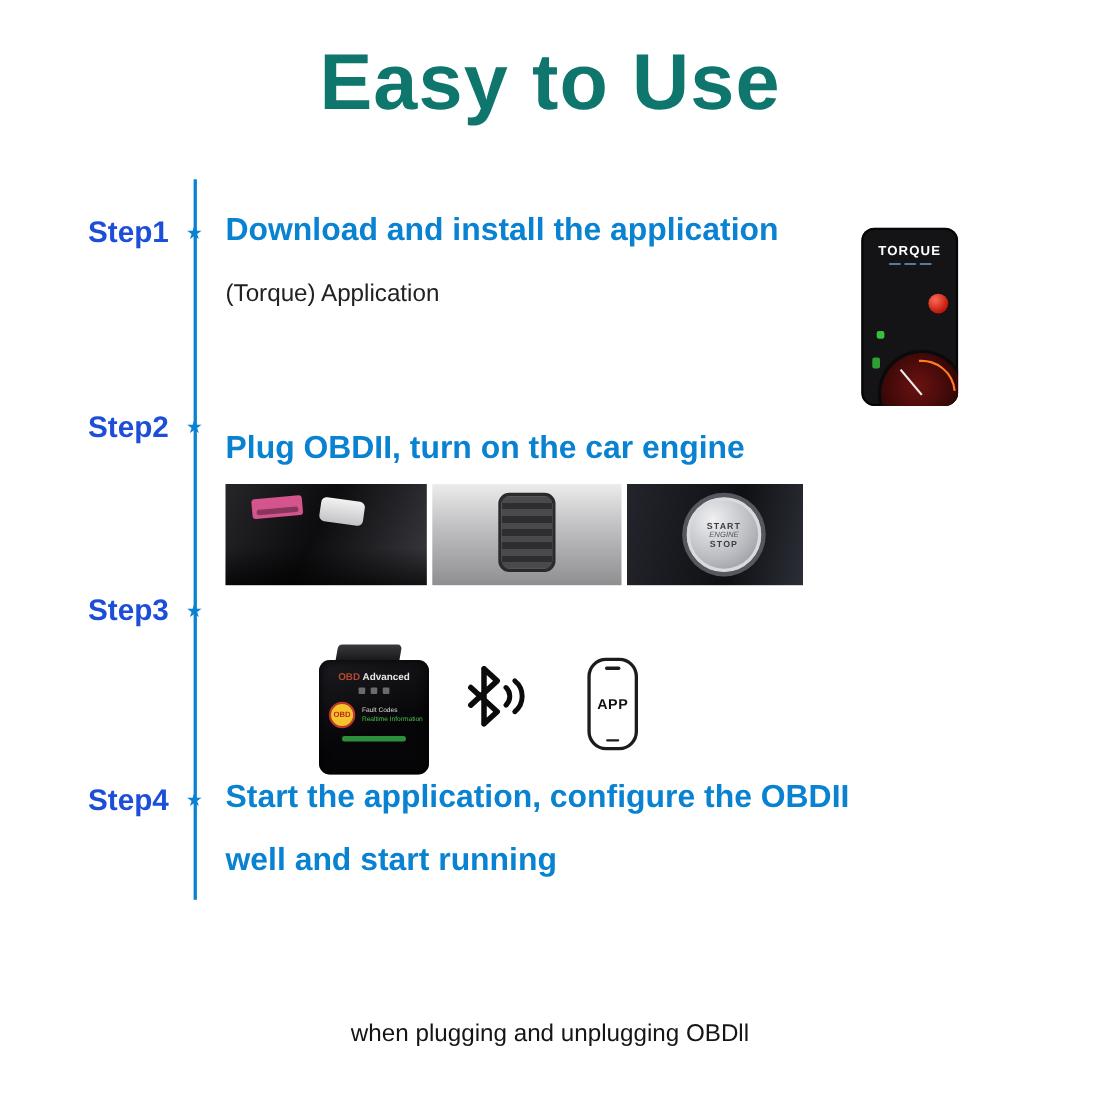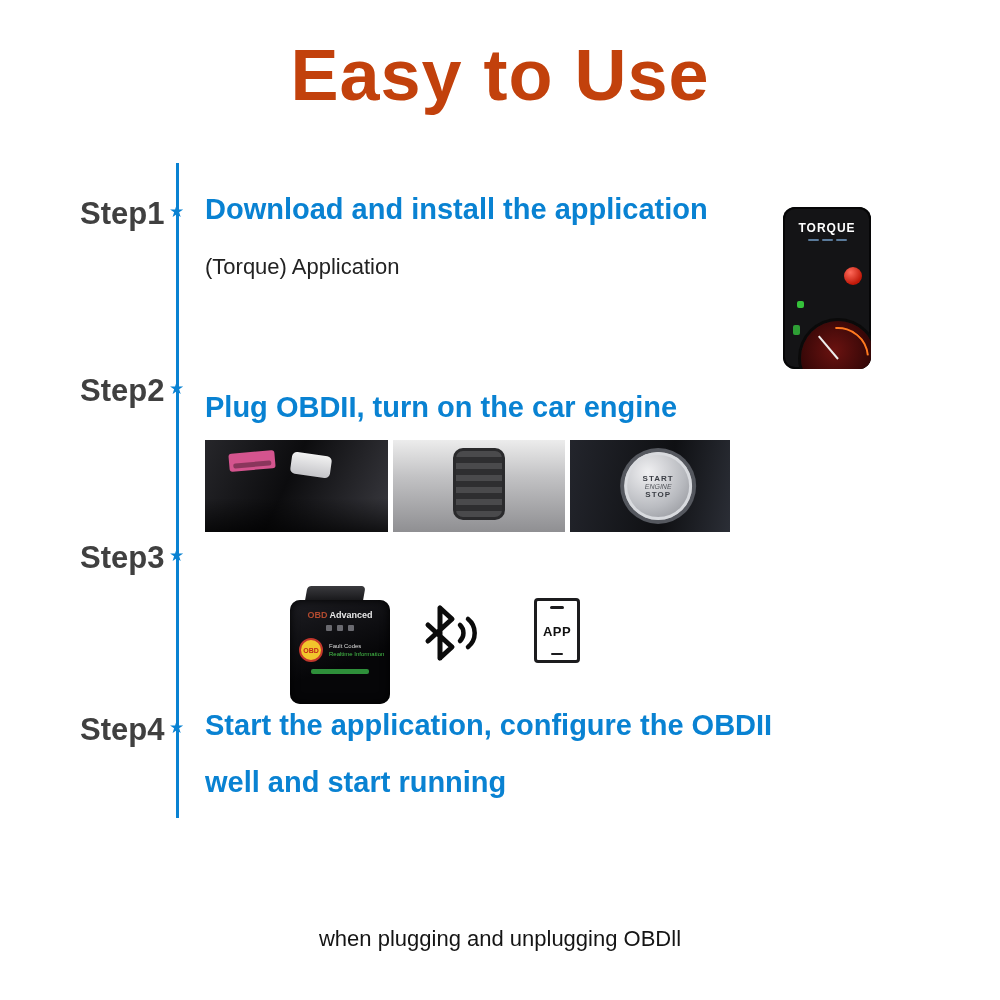--- a/index.html
+++ b/index.html
@@ -4,25 +4,25 @@
 <style>
   * { margin:0; padding:0; box-sizing:border-box; }
   html,body { background:#ffffff; }
   .canvas {
     position:relative; width:1000px; height:1000px; margin:0 auto;
     background:#ffffff; font-family:"Liberation Sans", sans-serif; overflow:hidden;
   }
   .abs { position:absolute; white-space:nowrap; }
 
   .title { top:34px; left:0; width:100%; text-align:center;
-           font-size:72px; font-weight:700; color:#c2410c; letter-spacing:1px; }
+           font-size:72px; font-weight:700; color:#0f766e; letter-spacing:1px; }
 
   .vline { left:176px; top:163px; width:3px; height:655px; background:#0982d2; }
 
-  .step-label   { font-size:31px; font-weight:700; color:#404040; }
+  .step-label   { font-size:27px; font-weight:700; color:#1d4ed8; }
   .step-star    { font-size:17px; color:#0982d2; }
   .step-heading { font-size:29px; font-weight:700; color:#0982d2; }
   .step-sub     { font-size:22px; color:#222222; }
 
   .footer-line { left:0; width:100%; text-align:center; font-size:22px; color:#151515; }
 
   
   .torque-phone { left:783px; top:207px; width:88px; height:162px;
     background:#141416; border-radius:12px; overflow:hidden;
     box-shadow: inset 0 0 0 2px #060607; }
@@ -92,22 +92,22 @@
     background:#f2c52c; border:2px solid #c2372c;
     display:flex; align-items:center; justify-content:center;
     font-size:7px; font-weight:700; color:#c22418; }
   .dv-feats { display:flex; flex-direction:column; gap:2px; }
   .dv-feat1 { font-size:6px; color:#dddddd; }
   .dv-feat2 { font-size:6px; color:#46c24a; }
   .dv-greenbar { margin:7px auto 0; width:58%; height:5px; background:#2e8f3a; border-radius:2px; }
 
   .bt-icon { left:418px; top:600px; width:62px; height:66px; }
 
-  .app-phone { left:534px; top:598px; width:46px; height:65px;
-    border:3px solid #1c1c1e; border-radius:4px; background:#ffffff; }
+  .app-phone { left:534px; top:598px; width:46px; height:84px;
+    border:3px solid #1c1c1e; border-radius:17px; background:#ffffff; }
   .app-speaker { position:absolute; top:5px; left:50%; transform:translateX(-50%);
     width:14px; height:3px; background:#1c1c1e; border-radius:2px; }
   .app-label { position:absolute; top:50%; left:50%; transform:translate(-50%,-50%);
     font-size:13px; font-weight:700; color:#111111; letter-spacing:.5px; }
   .app-home { position:absolute; bottom:5px; left:50%; transform:translateX(-50%);
     width:12px; height:2px; background:#1c1c1e; border-radius:1px; }
 </style>
 </head>
 <body>
 

